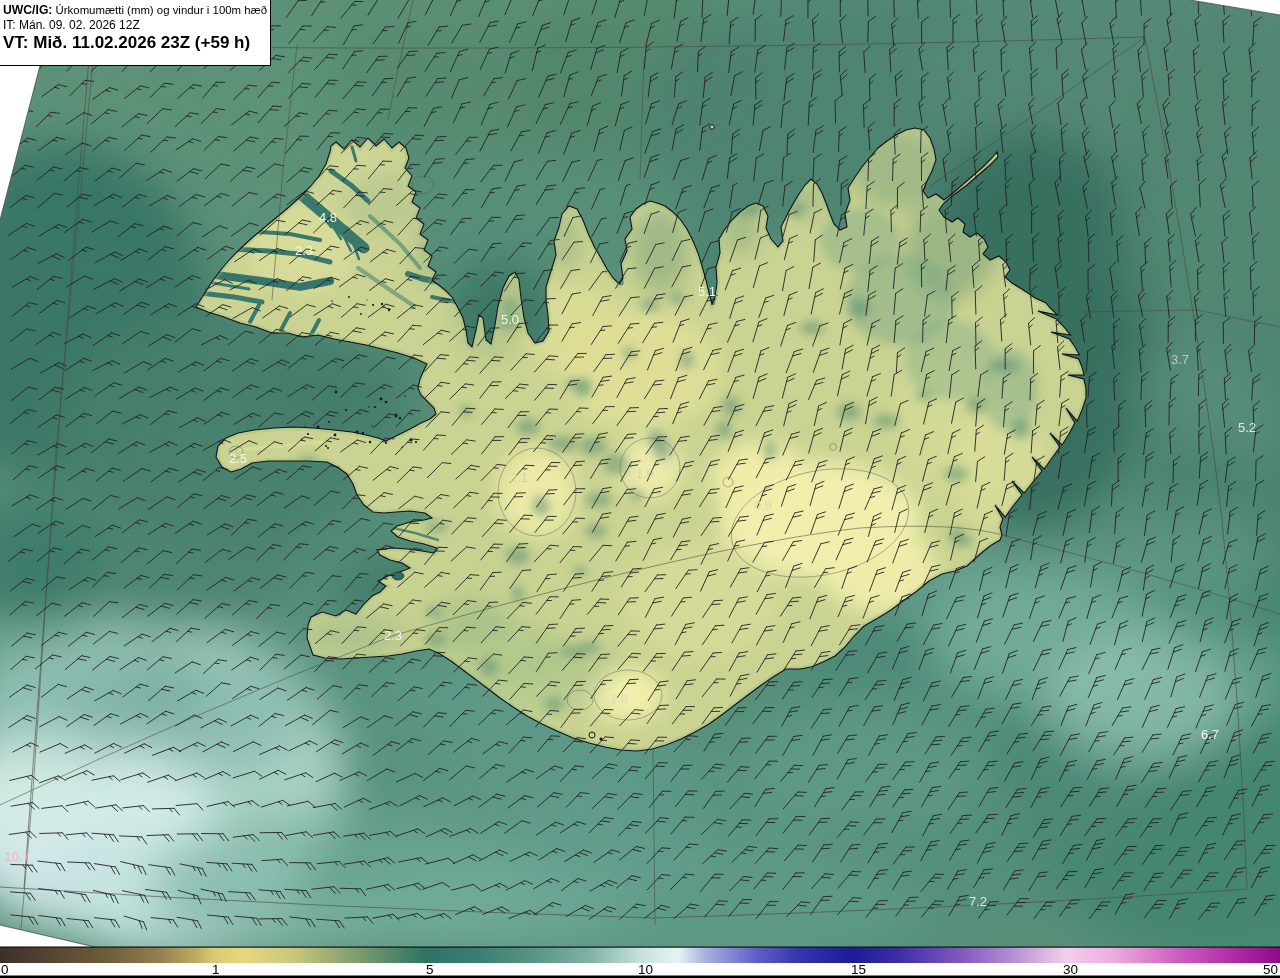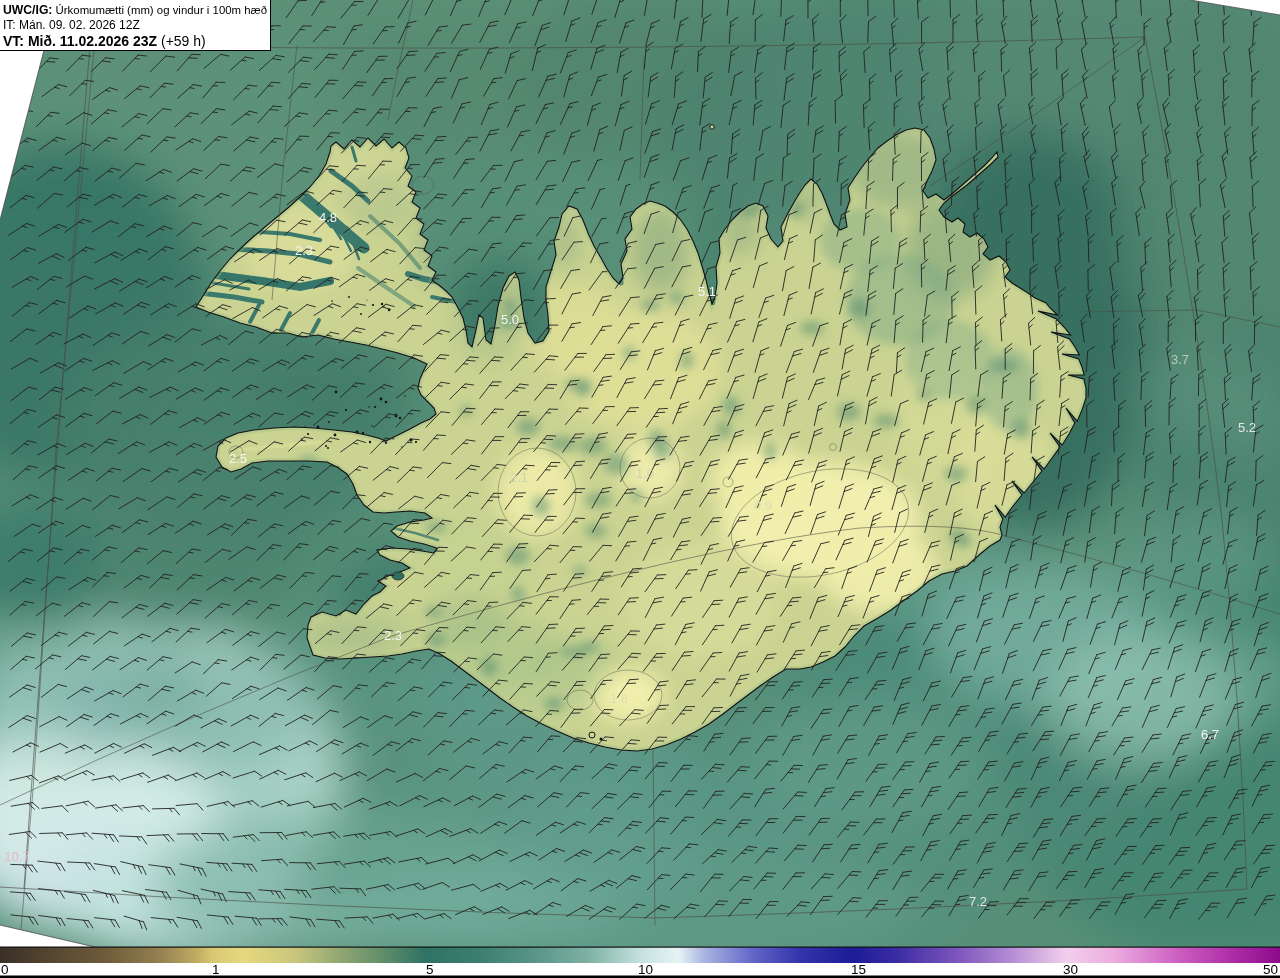--- a/index.html
+++ b/index.html
@@ -1,16 +1,16 @@
 <!DOCTYPE html>
 <html><head><meta charset="utf-8"><style>
 html,body{margin:0;padding:0;background:#fff;}
 *{font-family:"Liberation Sans",sans-serif;}
 #wrap{position:relative;width:1280px;height:978px;overflow:hidden;background:#fff;}
-#box{position:absolute;left:0;top:0;width:265px;height:46px;background:#fff;border-right:1px solid #000;border-bottom:1px solid #000;padding:3px 2px 1px 3px;line-height:1.22;}
+#box{position:absolute;left:0;top:0;width:265px;height:46px;background:#fff;border-right:1px solid #000;border-bottom:1px solid #000;padding:3px 2px 16px 3px;line-height:1.22;}
 </style></head><body>
 <div id="wrap">
 <svg width="1280" height="978" viewBox="0 0 1280 978">
 <defs>
 <filter id="b22" x="-40%" y="-40%" width="180%" height="180%">
           <feGaussianBlur stdDeviation="22"></feGaussianBlur>
         </filter>
 <filter id="b10" x="-60%" y="-60%" width="220%" height="220%">
           <feGaussianBlur stdDeviation="10"></feGaussianBlur>
         </filter>
@@ -353,15 +353,15 @@
         <text x="426" y="974">5</text>
 <text x="638" y="974">10</text>
         <text x="851" y="974">15</text>
         <text x="1063" y="974">30</text>
 <text x="1263" y="974">50</text>
 </g>
 </svg>
 <div id="box">
 <div style="font-size:11.4px;white-space:nowrap;"><b style="font-size:12.2px;">UWC/IG:</b> Úrkomumætti (mm) og vindur i 100m hæð</div>
 <div style="font-size:12px;white-space:nowrap;">IT: Mán. 09. 02. 2026 12Z</div>
-<div style="font-size:14px;white-space:nowrap;"><b>VT: Mið. 11.02.2026 23Z</b> (+59 h)</div>
+<div style="font-size:17px;white-space:nowrap;font-weight:bold;"><b>VT: Mið. 11.02.2026 23Z</b> (+59 h)</div>
 </div>
 </div>
 
 </body></html>

